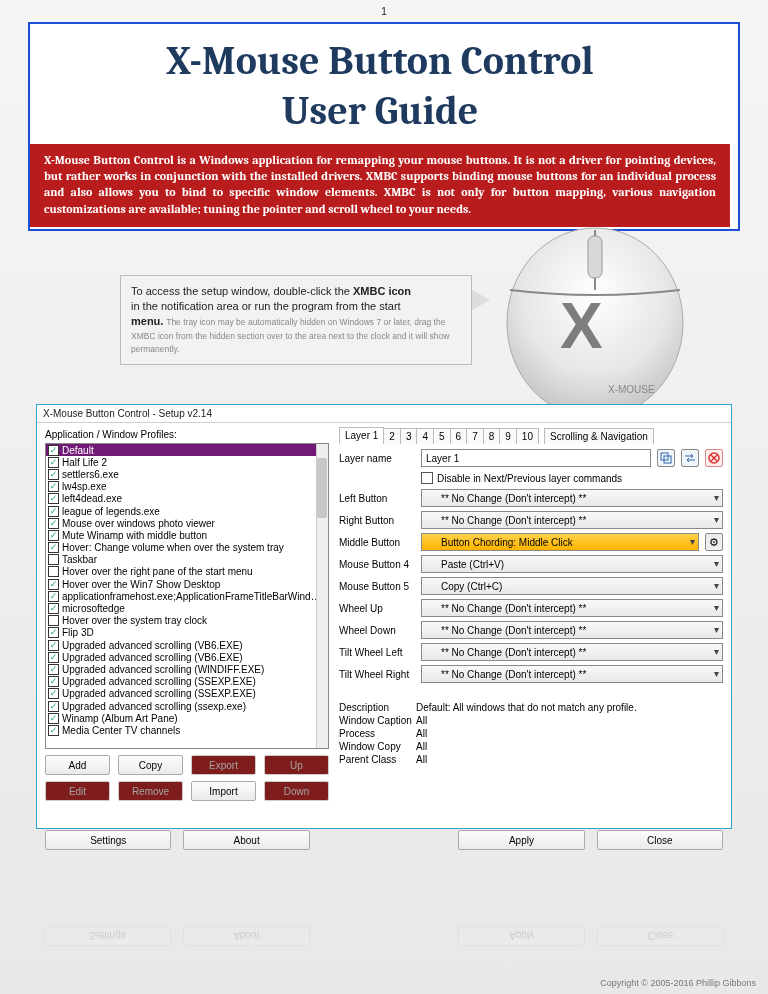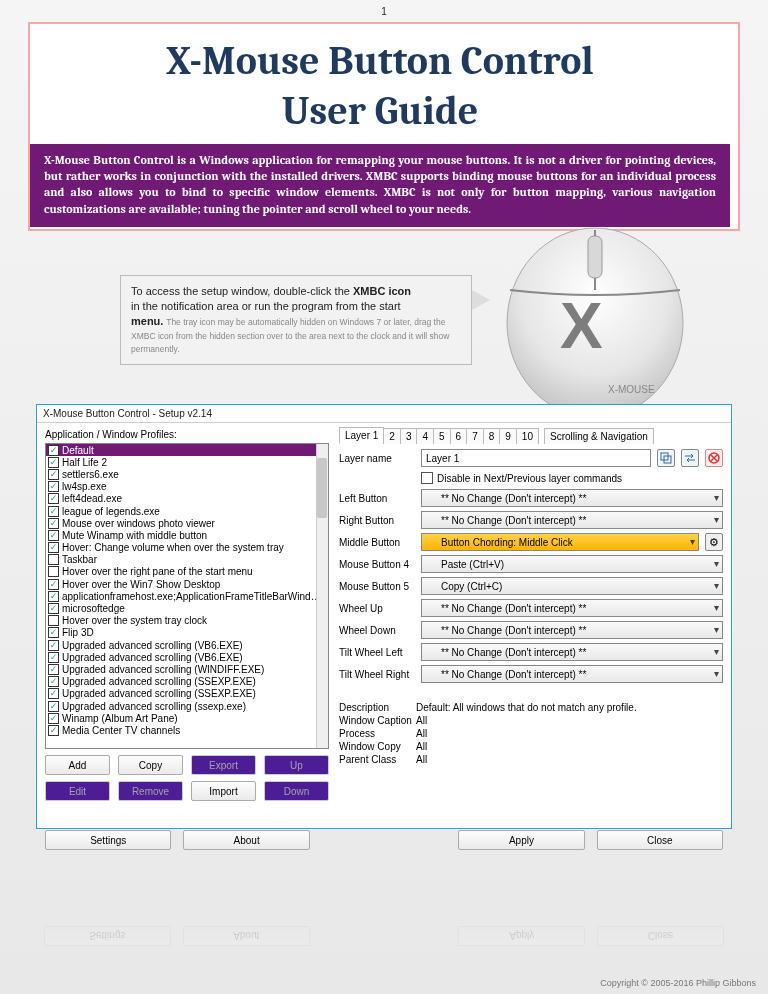--- a/index.html
+++ b/index.html
@@ -9,35 +9,35 @@
     height: 994px;
     background: linear-gradient(180deg, #f5f5f5 0%, #e8e8e8 100%);
     font-family: "Segoe UI", Tahoma, Arial, sans-serif;
     position: relative;
     overflow: hidden;
   }
   .page-num { position: absolute; top: 6px; left: 0; width: 100%; text-align: center; font-size: 10px; color: #222; }
   .doc-frame {
     position: absolute;
     top: 22px; left: 28px; right: 28px;
-    border: 2px solid #fca5a5;
+    border: 2px solid #1d4ed8;
     background: #fff;
     padding: 0 8px 2px 0;
   }
   .title {
     font-family: Cambria, Georgia, serif;
     font-weight: bold;
     color: #1f3a5f;
     text-align: center;
     font-size: 40px;
     line-height: 1.25;
     padding: 12px 0 8px 0;
   }
   .intro-band {
-    background: #701a75;
+    background: #b91c1c;
     color: #fff;
     font-family: Cambria, Georgia, serif;
     font-weight: bold;
     font-size: 12px;
     padding: 8px 14px 10px 14px;
     text-align: justify;
     line-height: 1.35;
   }
   .tip-callout {
     position: absolute;
@@ -100,21 +100,21 @@
   .btn {
     flex: 1;
     height: 20px;
     background: linear-gradient(#fdfdfd,#eaeaea);
     border: 1px solid #aaa;
     border-radius: 2px;
     font-size: 10px;
     display:flex; align-items:center; justify-content:center;
     cursor: pointer;
   }
-  .btn.disabled { color:#a4a4a4; border-color:#ccc; background:#4c1d95; cursor:default;}
+  .btn.disabled { color:#a4a4a4; border-color:#ccc; background:#7f1d1d; cursor:default;}
   .bottom-btn-row { display:flex; gap:12px; padding: 4px 8px 6px; }
   .bottom-btn-row .spacer { flex:1; }
   .wide-btn { width: 70px; height:20px; }
   
   .tabs { display:flex; align-items:center; gap:0; font-size:10px; margin-bottom:4px;}
   .tab { padding: 2px 5px; border:1px solid #bbb; border-bottom:none; background:#fafafa; margin-right:-1px; cursor:pointer; font-size:10px;}
   .tab.active { background:#fff; font-weight:normal; border-bottom:1px solid #fff;}
   .tab.extra { margin-left: 6px; }
   .form-row { display:flex; align-items:center; height:20px; margin-bottom:2px; gap:4px;}
   .form-row .lbl { width: 78px; font-size:10px; }

